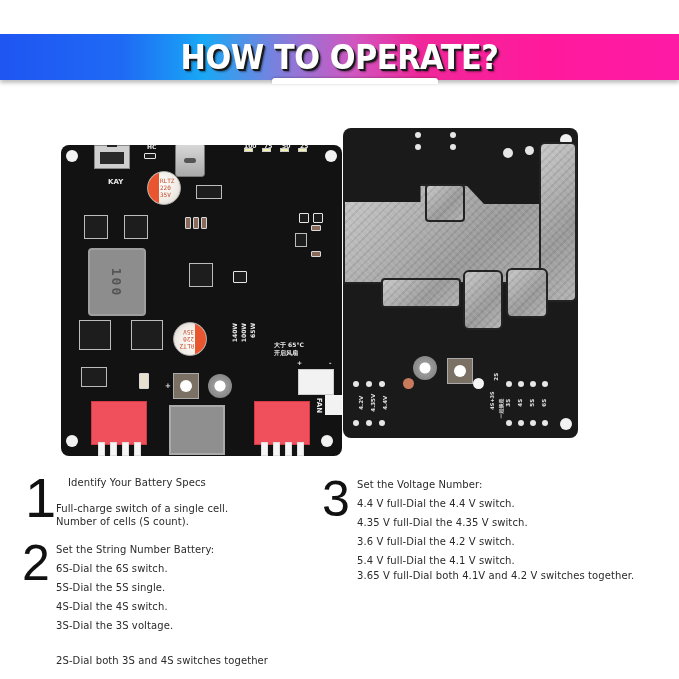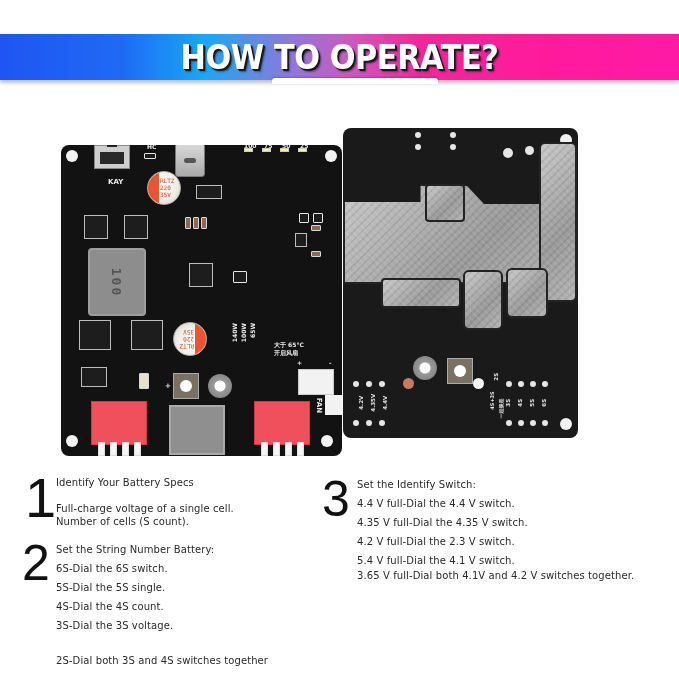--- a/index.html
+++ b/index.html
@@ -256,36 +256,36 @@
   <div class="back-silk" style="left:186px;top:272px;transform:rotate(-90deg)">5S</div>
   <div class="back-silk" style="left:198px;top:272px;transform:rotate(-90deg)">6S</div>
   <div class="via" style="left:163px;top:292px"></div>
   <div class="via" style="left:175px;top:292px"></div>
   <div class="via" style="left:187px;top:292px"></div>
   <div class="via" style="left:199px;top:292px"></div>
 </div>
 
 <div class="step">
   <div class="step-num" style="left:25px;top:470px;font-size:56px">1</div>
-  <div class="step-line" style="left:56px;top:477px">Identify Your Battery Specs</div>
+  <div class="step-line" style="left:68px;top:477px">Identify Your Battery Specs</div>
   <div class="step-line" style="left:56px;top:516px">Number of cells (S count).</div>
-  <div class="step-line" style="left:56px;top:503px">Full-charge voltage of a single cell.</div>
+  <div class="step-line" style="left:56px;top:503px">Full-charge switch of a single cell.</div>
 </div>
 
 <div class="step">
   <div class="step-num" style="left:22px;top:538px;font-size:50px">2</div>
   <div class="step-line" style="left:56px;top:544px">Set the String Number Battery:</div>
   <div class="step-line" style="left:56px;top:563px">6S-Dial the 6S switch.</div>
   <div class="step-line" style="left:56px;top:582px">5S-Dial the 5S single.</div>
-  <div class="step-line" style="left:56px;top:601px">4S-Dial the 4S count.</div>
+  <div class="step-line" style="left:56px;top:601px">4S-Dial the 4S switch.</div>
   <div class="step-line" style="left:56px;top:620px">3S-Dial the 3S voltage.</div>
   <div class="step-line" style="left:56px;top:655px">2S-Dial both 3S and 4S switches together</div>
 </div>
 
 <div class="step">
   <div class="step-num" style="left:322px;top:474px;font-size:50px">3</div>
-  <div class="step-line" style="left:357px;top:479px">Set the Identify Switch:</div>
+  <div class="step-line" style="left:357px;top:479px">Set the Voltage Number:</div>
   <div class="step-line" style="left:357px;top:498px">4.4 V full-Dial the 4.4 V switch.</div>
   <div class="step-line" style="left:357px;top:517px">4.35 V full-Dial the 4.35 V switch.</div>
-  <div class="step-line" style="left:357px;top:536px">4.2 V full-Dial the 2.3 V switch.</div>
+  <div class="step-line" style="left:357px;top:536px">3.6 V full-Dial the 4.2 V switch.</div>
   <div class="step-line" style="left:357px;top:555px">5.4 V full-Dial the 4.1 V switch.</div>
   <div class="step-line" style="left:357px;top:570px">3.65 V full-Dial both 4.1V and 4.2 V switches together.</div>
 </div>
 
 </body></html>

